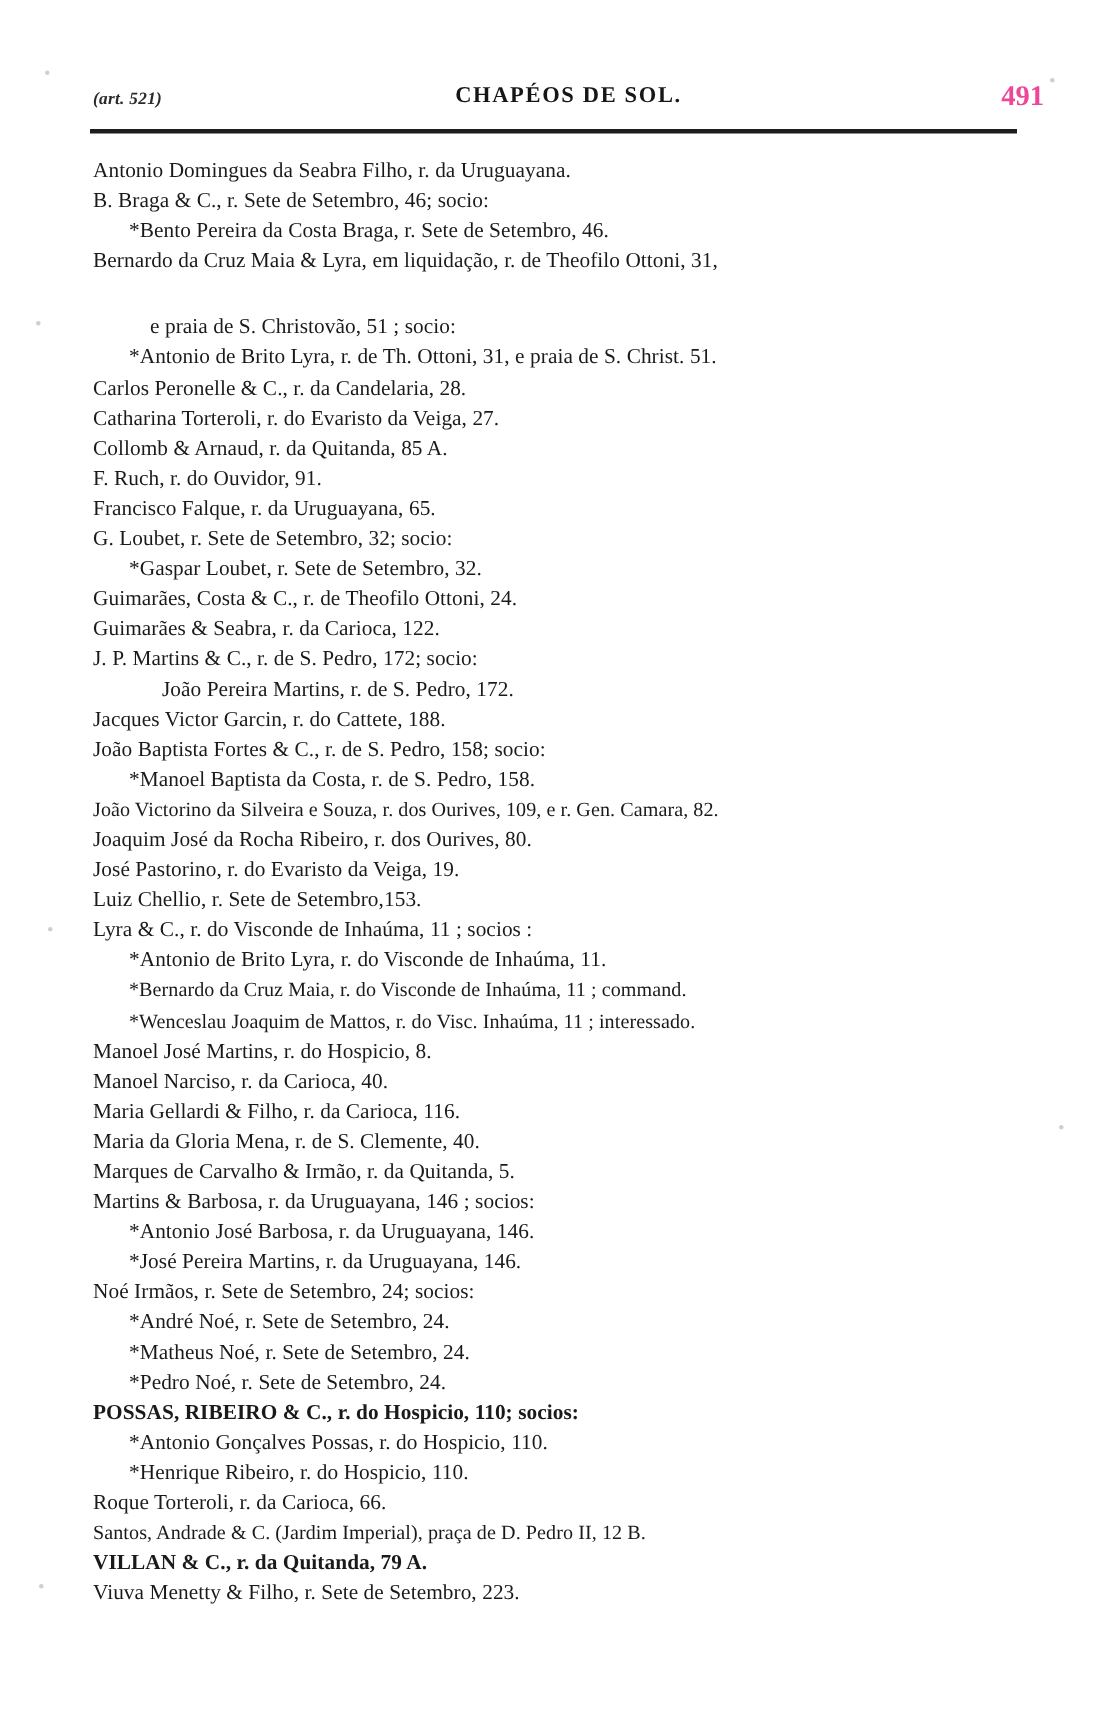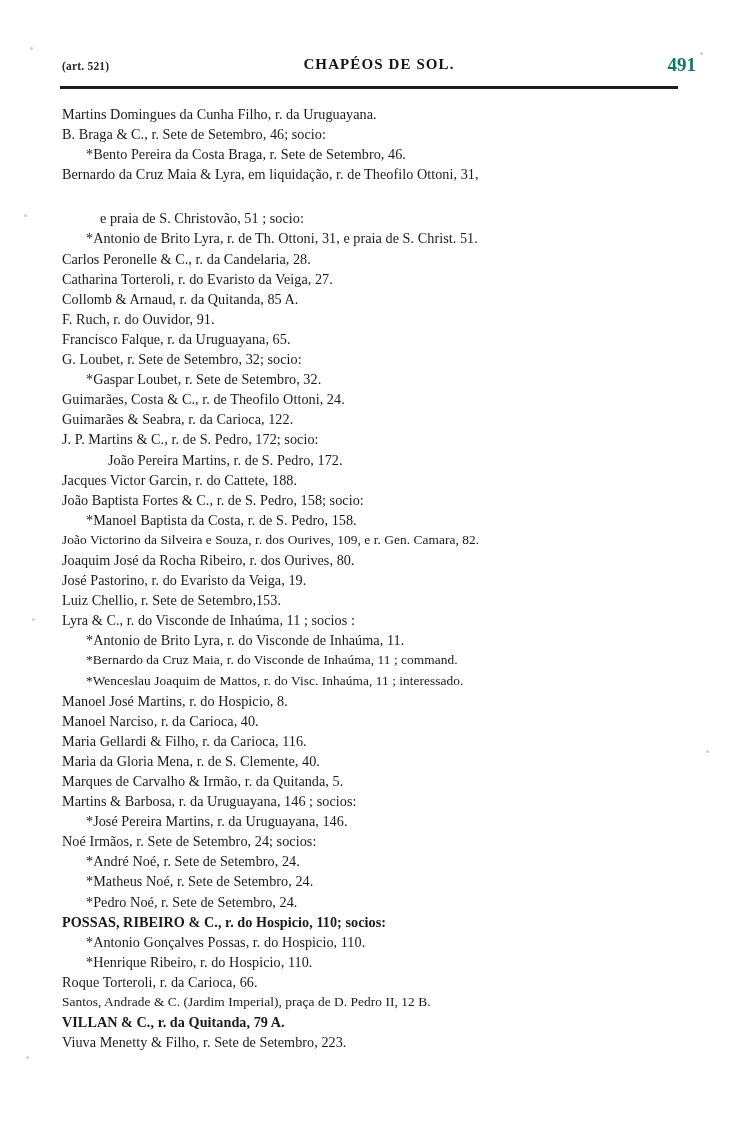--- a/index.html
+++ b/index.html
@@ -28,39 +28,40 @@
     height: 26px;
   }
   .header-left {
     position: absolute;
     left: 0;
     top: 4px;
     font-size: 11.5px;
     font-weight: bold;
     letter-spacing: 0.2px;
     color: #2a2a2a;
+    font-style: italic;
   }
   .header-center {
     position: absolute;
     left: 0;
     right: 0;
     top: 0;
     text-align: center;
     font-size: 15px;
     font-weight: bold;
     letter-spacing: 1.1px;
     color: #161616;
   }
   .header-right {
     position: absolute;
     right: 0;
     top: -2px;
     font-size: 19px;
     font-weight: bold;
-    color: #0f766e;
+    color: #ec4899;
   }
   .rule {
     position: absolute;
     top: 86px;
     left: 60px;
     width: 618px;
     height: 2.5px;
     background: #1d1d1d;
   }
   .content {
@@ -104,21 +105,21 @@
 
   <div class="header">
     <div class="header-left">(art. 521)</div>
     <div class="header-center">CHAPÉOS DE SOL.</div>
     <div class="header-right">491</div>
   </div>
 
   <div class="rule"></div>
 
   <div class="content">
-      <div class="entry">Martins Domingues da Cunha Filho, r. da Uruguayana.</div>
+      <div class="entry">Antonio Domingues da Seabra Filho, r. da Uruguayana.</div>
       <div class="entry">B. Braga &amp; C., r. Sete de Setembro, 46; socio:</div>
       <div class="entry sub">*Bento Pereira da Costa Braga, r. Sete de Setembro, 46.</div>
       <div class="entry">Bernardo da Cruz Maia &amp; Lyra, em liquidação, r. de Theofilo Ottoni, 31,</div>
       <div class="entry cont">e praia de S. Christovão, 51 ; socio:</div>
       <div class="entry sub">*Antonio de Brito Lyra, r. de Th. Ottoni, 31, e praia de S. Christ. 51.</div>
       <div class="entry">Carlos Peronelle &amp; C., r. da Candelaria, 28.</div>
       <div class="entry">Catharina Torteroli, r. do Evaristo da Veiga, 27.</div>
       <div class="entry">Collomb &amp; Arnaud, r. da Quitanda,  85 A.</div>
       <div class="entry">F. Ruch, r. do Ouvidor, 91.</div>
       <div class="entry">Francisco Falque, r. da Uruguayana, 65.</div>
@@ -138,20 +139,21 @@
       <div class="entry">Lyra &amp; C., r. do Visconde de Inhaúma,  11 ; socios :</div>
       <div class="entry sub">*Antonio de Brito  Lyra,  r.   do Visconde de  Inhaúma,  11.</div>
       <div class="entry sub small">*Bernardo da Cruz Maia, r. do Visconde de Inhaúma, 11 ;  command.</div>
       <div class="entry sub small">*Wenceslau Joaquim de Mattos, r.  do Visc.  Inhaúma, 11 ; interessado.</div>
       <div class="entry">Manoel José Martins, r. do Hospicio, 8.</div>
       <div class="entry">Manoel Narciso, r. da Carioca, 40.</div>
       <div class="entry">Maria Gellardi &amp; Filho, r. da Carioca, 116.</div>
       <div class="entry">Maria da Gloria Mena, r. de S. Clemente, 40.</div>
       <div class="entry">Marques de Carvalho &amp; Irmão,  r. da Quitanda, 5.</div>
       <div class="entry">Martins &amp; Barbosa, r. da Uruguayana,  146 ; socios:</div>
+      <div class="entry sub">*Antonio José Barbosa, r. da Uruguayana, 146.</div>
       <div class="entry sub">*José Pereira Martins, r. da Uruguayana, 146.</div>
       <div class="entry">Noé Irmãos, r. Sete de Setembro, 24;  socios:</div>
       <div class="entry sub">*André Noé,  r.  Sete  de  Setembro,  24.</div>
       <div class="entry sub">*Matheus Noé, r. Sete de Setembro, 24.</div>
       <div class="entry sub">*Pedro Noé,  r. Sete de Setembro, 24.</div>
       <div class="entry"><b>POSSAS, RIBEIRO &amp; C., r. do Hospicio, 110; socios:</b></div>
       <div class="entry sub">*Antonio Gonçalves Possas, r. do Hospicio, 110.</div>
       <div class="entry sub">*Henrique Ribeiro, r. do Hospicio, 110.</div>
       <div class="entry">Roque Torteroli, r. da Carioca, 66.</div>
       <div class="entry small">Santos, Andrade &amp; C. (Jardim Imperial), praça de D. Pedro II, 12 B.</div>

